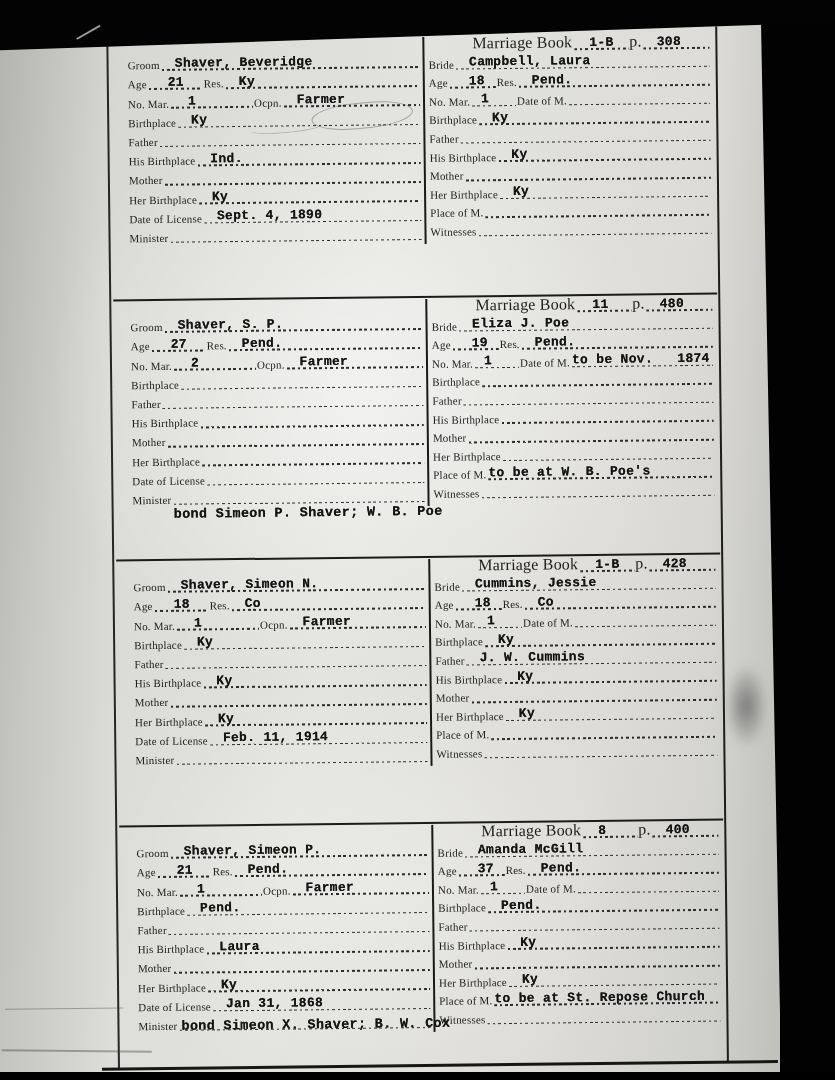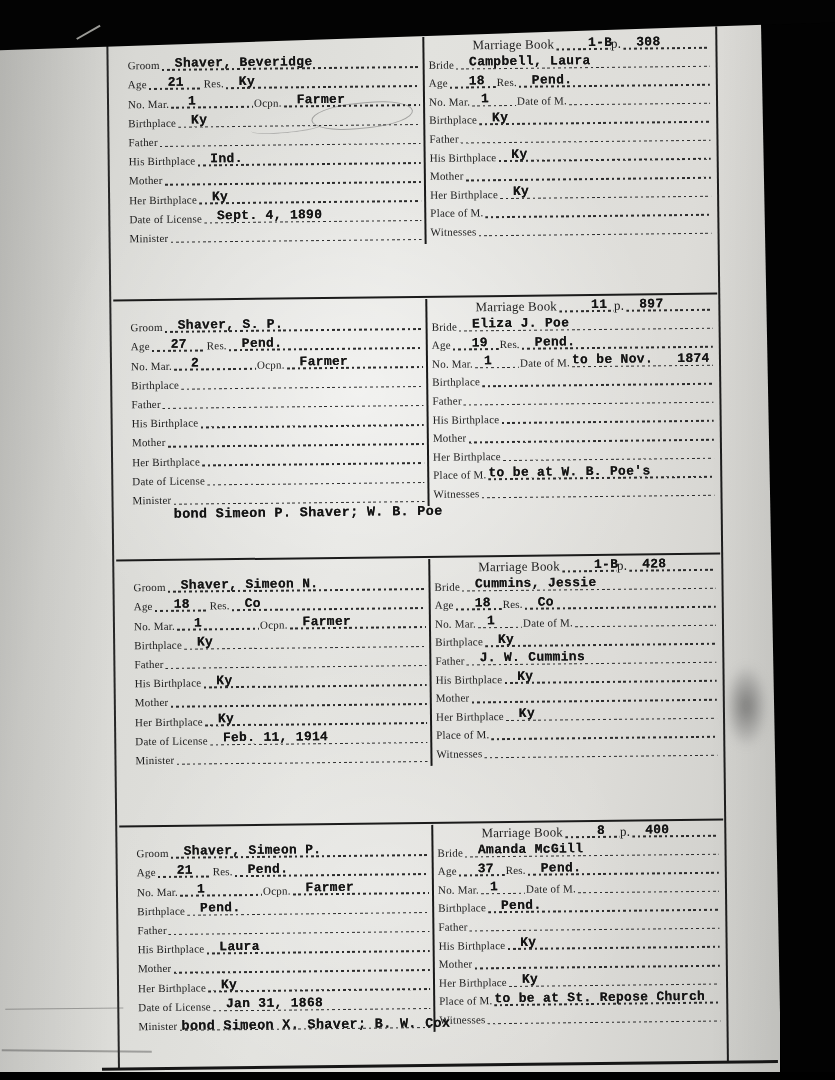--- a/index.html
+++ b/index.html
@@ -39,29 +39,29 @@
   #card3{top:556px;height:240px;}
   #card4{top:822px;height:240px;}
   .divider{position:absolute;left:312px;top:1px;width:2px;height:207px;background:#191919;}
 
   .colL{position:absolute;left:17px;top:14px;width:293px;}
   .colR{position:absolute;left:318px;top:1px;right:4px;}
   .r{display:flex;align-items:flex-end;height:19.2px;position:relative;}
   .colR .r{height:18.6px;}
   .mb{height:16px;padding-left:44px;display:flex;align-items:flex-end;}
   .l{font-size:11px;line-height:1;color:#1c1c1c;white-space:nowrap;padding:0 1px 1px 0;letter-spacing:.2px;}
-  .mb .l{font-size:13px;}
+  .mb .l{font-size:16px;}
   .f{flex:1 1 auto;position:relative;height:100%;}
   .f::after{content:"";position:absolute;left:1px;right:1px;bottom:1.5px;height:1.6px;
             background:repeating-linear-gradient(90deg,#2b2b2b 0 2.6px,transparent 2.6px 5.4px);}
   .fA{flex:0 0 56px;} .fN{flex:0 0 84px;} .fA2{flex:0 0 48px;} .fN2{flex:0 0 46px;} .fB{flex:0 0 56px;}
   .v{position:absolute;left:14px;bottom:1.5px;font-family:"Liberation Mono","DejaVu Sans Mono",monospace;
      font-size:13px;font-weight:700;color:#141414;letter-spacing:.3px;white-space:pre;
      text-shadow:0 0 .5px rgba(25,25,25,.85);}
-  .fA .v,.fA2 .v{left:20px;} .fN .v{left:18px;} .fN2 .v{left:10px;} .fB .v{left:33px;}
+  .fA .v,.fA2 .v{left:20px;} .fN .v{left:18px;} .fN2 .v{left:10px;} .fB .v{left:16px;}
   .tight .v{left:1px;}
   .note{position:absolute;font-family:"Liberation Mono","DejaVu Sans Mono",monospace;font-size:13.5px;
         font-weight:700;color:#141414;letter-spacing:.3px;white-space:pre;
         text-shadow:0 0 .5px rgba(25,25,25,.85);}
   #note2{left:58px;top:206px;}
   #note4{left:60px;top:192px;}
 
   
   #scribble{position:absolute;left:200px;top:66px;width:100px;height:24px;
             border:1.2px solid rgba(110,110,110,.55);border-radius:48%/55%;transform:rotate(-5deg);}
@@ -315,21 +315,21 @@
           </div>
       </div>
       <div class="colR">
         <div class="mb">
             <span class="l">Marriage Book</span>
             <span class="f fB">
               <span class="v">11</span>
             </span>
             <span class="l">p.</span>
             <span class="f">
-              <span class="v">897</span>
+              <span class="v">480</span>
             </span>
           </div>
         <div class="r">
             <span class="l">Bride</span>
             <span class="f">
               <span class="v">Eliza J. Poe</span>
             </span>
           </div>
         <div class="r">
             <span class="l">Age</span>

